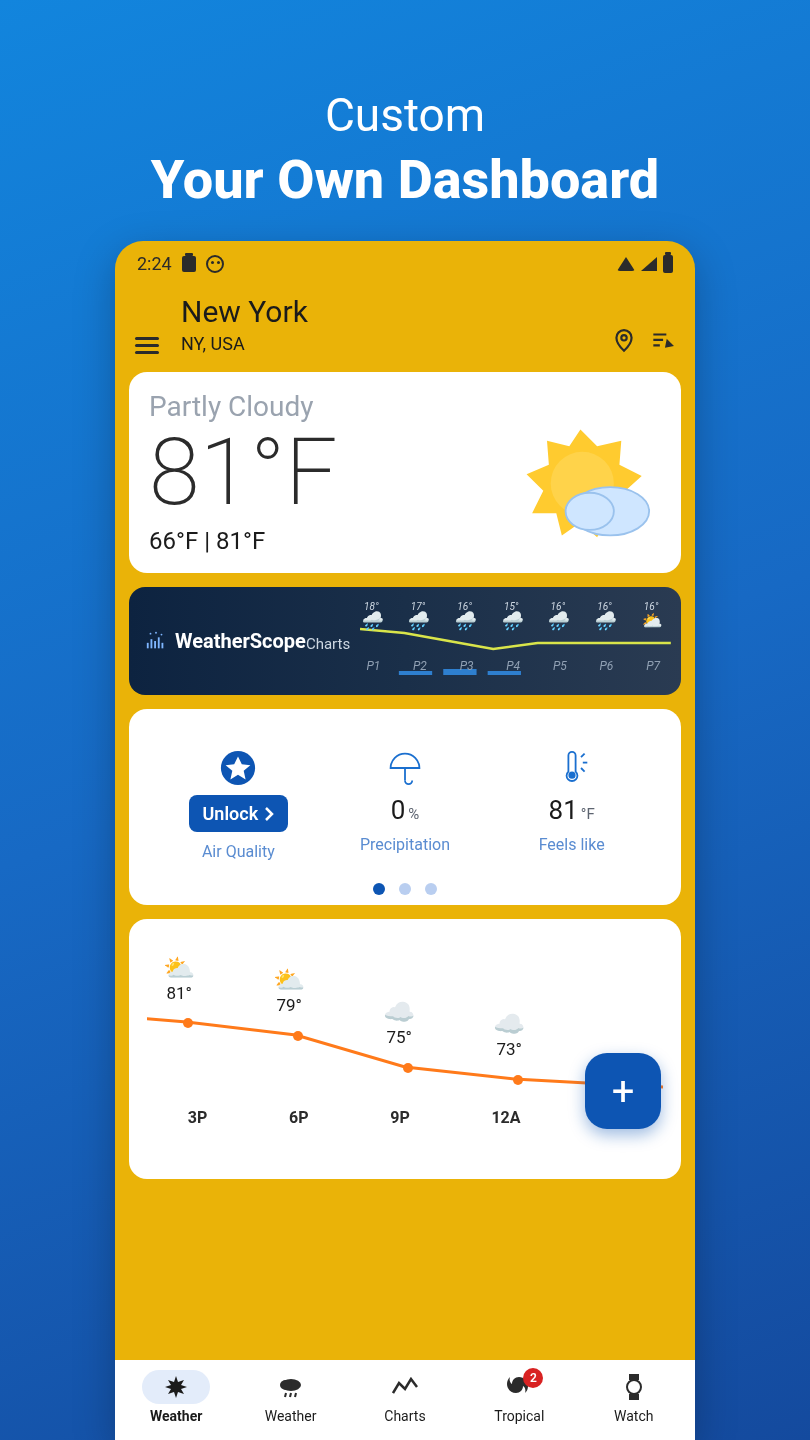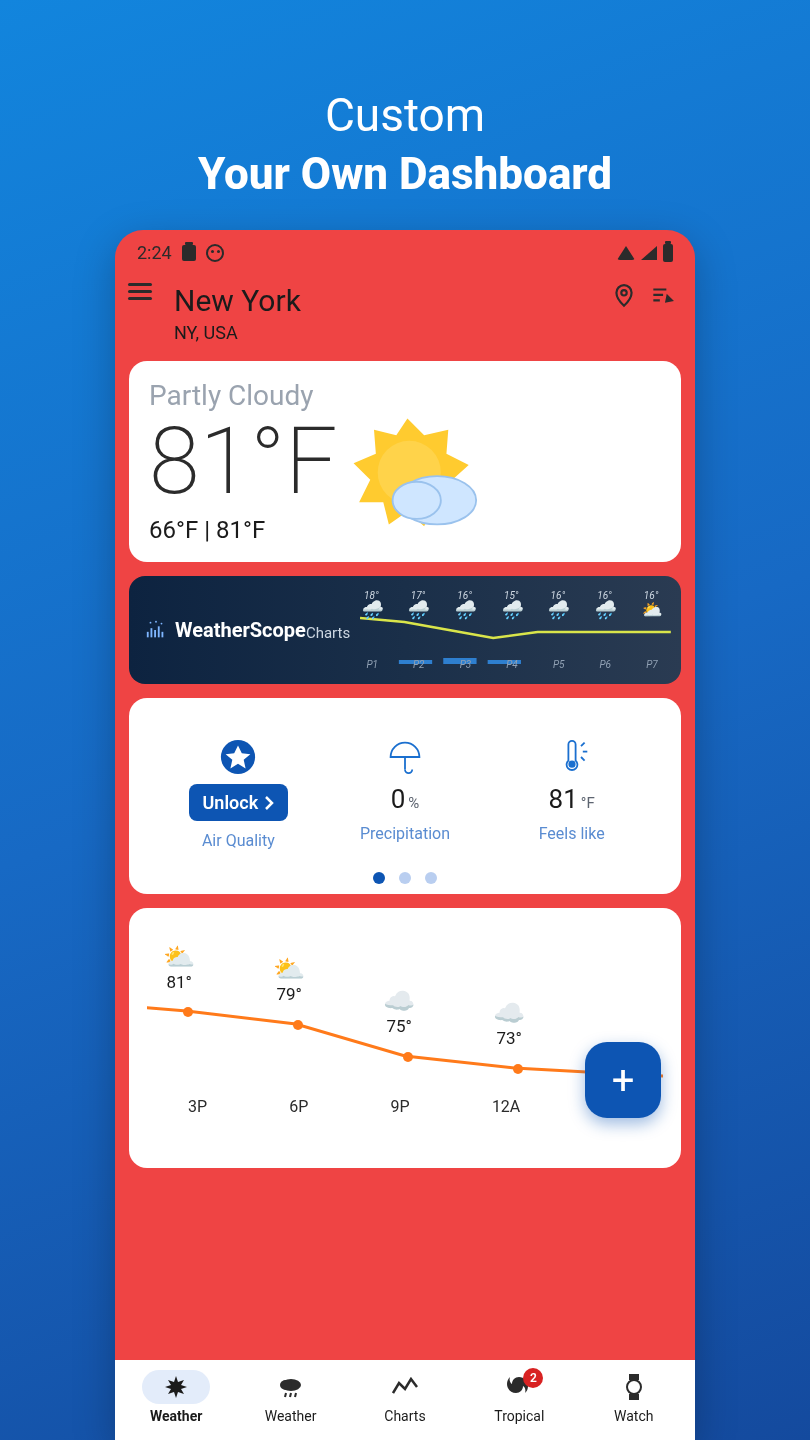--- a/index.html
+++ b/index.html
@@ -13,24 +13,24 @@
     align-items: center;
     overflow: hidden;
   }
   .promo-title {
     text-align: center;
     color: #fff;
     padding-top: 60px;
     padding-bottom: 20px;
   }
   .promo-title .line1 { font-size: 46px; font-weight: 400; margin-top: 28px; }
-  .promo-title .line2 { font-size: 44px; font-weight: 800; margin-top: 6px; }
+  .promo-title .line2 { font-size: 54px; font-weight: 800; margin-top: 6px; }
   .phone {
     width: 580px;
-    background: #ef4444;
+    background: #eab308;
     border-radius: 28px 28px 0 0;
     box-shadow: 0 12px 40px rgba(0,0,0,0.25);
     overflow: hidden;
     display: flex;
     flex-direction: column;
     position: relative;
     margin-top: 10px;
     flex: 1;
   }
   
@@ -48,33 +48,33 @@
   .icon-block::after { content:''; position:absolute; top:-3px; left:3px; width:8px; height:3px; background:#2b2b2b; border-radius:1px; }
   .icon-face { width:18px; height:18px; border:2px solid #2b2b2b; border-radius:50%; position:relative; }
   .icon-face::before { content:''; position:absolute; width:3px; height:3px; background:#2b2b2b; border-radius:50%; top:4px; left:3px; box-shadow:6px 0 0 #2b2b2b; }
   .icon-wifi { width:0; height:0; border-left:9px solid transparent; border-right:9px solid transparent; border-bottom:14px solid #2b2b2b; border-radius:3px; }
   .icon-signal { width:0; height:0; border-left:16px solid transparent; border-bottom:14px solid #2b2b2b; }
   .icon-batt { width:10px; height:18px; background:#2b2b2b; border-radius:2px; position:relative; }
   .icon-batt::before { content:''; position:absolute; top:-3px; left:2px; width:6px; height:3px; background:#2b2b2b; border-radius:1px; }
   
   .app-header {
     display: flex;
-    align-items: flex-start;
-    padding: 16px 20px 18px 13px;
+    align-items: flex-end;
+    padding: 16px 20px 18px 20px;
   }
   .hamburger { display:flex; flex-direction:column; gap:4px; cursor:pointer; }
   .hamburger span { width:24px; height:3px; background:#2b2b2b; border-radius:2px; }
   .loc-text { margin-left: 22px; flex:1; }
   .loc-city { font-size: 30px; color:#1b1b1b; font-weight:400; }
   .loc-sub { font-size: 18px; color:#1b1b1b; margin-top:4px; }
   .hdr-icon { width:26px; height:26px; margin-left:12px; color:#2b2b2b; }
   
   .card { background:#fff; margin:0 14px 14px 14px; border-radius:18px; padding:18px 20px; }
   .cond-label { color:#9aa3af; font-size:28px; }
-  .cond-row { display:flex; align-items:center; }
+  .cond-row { display:flex; align-items:center; justify-content:space-between; }
   .temp-big { font-size:92px; font-weight:200; color:#2b2b2b; line-height:1; margin:4px 0 8px 0; }
   .temp-range { font-size:24px; color:#1b1b1b; }
   .sun-icon { width:150px; height:130px; position:relative; }
   
   .banner {
     margin:0 14px 14px 14px;
     border-radius:16px;
     background: linear-gradient(90deg, #0d2340 0%, #1a2f49 50%, #2a3b52 100%);
     color:#fff;
     display:flex;
@@ -84,21 +84,21 @@
     overflow:hidden;
   }
   .banner-left { display:flex; flex-direction:row;justify-content:flex-end; }
   .banner-title-row { display:flex; align-items:center; gap:8px; }
   .banner-title { font-size:20px; font-weight:700; }
   .banner-sub { font-size:15px; color:#cdd7e2; margin-top:6px; }
   .banner-chart { flex:1; position:relative; margin-left:10px; height:80px;font-style:italic; }
   .bc-item { position:absolute; top:0; display:flex; flex-direction:column; align-items:center; font-size:9px; color:#cdd7e2; }
   .bc-item .t { font-size:10px; }
   .bc-item .ic { font-size:18px; line-height:1; }
-  .bc-label { position:absolute; bottom:0; font-size:10px; color:#90a0b3; }
+  .bc-label { position:absolute; bottom:8px; font-size:12px; color:#90a0b3; }
   
   .metrics { display:flex; justify-content:space-around; text-align:center; padding:22px 6px 10px 6px; }
   .metric { flex:1; display:flex; flex-direction:column; align-items:center; gap:8px; }
   .metric-icon { height:38px; display:flex; align-items:center; justify-content:center; color:#1a6fcf; }
   .unlock-btn {
     background:#0d55b3;
     color:#fff;
     border-radius:8px;
     padding:8px 14px;
     font-size:18px;
@@ -114,21 +114,21 @@
   .dots { display:flex; justify-content:center; gap:14px; padding:12px 0 6px 0; }
   .dot { width:12px; height:12px; border-radius:50%; background:#b9cef0; }
   .dot.active { background:#0d55b3; }
   
   .hourly-card { padding:16px 18px 0 18px; position:relative; height: 260px; overflow:hidden; }
   .hourly-title { font-size:17px; color:#2b2b2b; }
   .hourly-chart { position:relative; height:180px; margin-top:12px; }
   .h-item { position:absolute; display:flex; flex-direction:column; align-items:center; font-size:17px; color:#1b1b1b; }
   .h-item .wic { font-size:26px; }
   .h-dot { width:10px; height:10px; background:#ff7a1a; border-radius:50%; position:absolute; }
-  .hour-row { position:absolute; bottom:0; left:0; right:0; display:flex; justify-content:space-around; color:#2b2b2b; font-size:16px; border-top:0px; padding-top:6px; }
+  .hour-row { position:absolute; bottom:0; left:0; right:0; display:flex; justify-content:space-around; color:#2b2b2b; font-size:16px; border-top:0px; padding-top:6px;font-weight:bold; }
   .fab {
     position:absolute;
     right:20px;
     bottom:50px;
     width:76px;
     height:76px;
     background:#0d55b3;
     border-radius:22px;
     color:#fff;
     display:flex;

